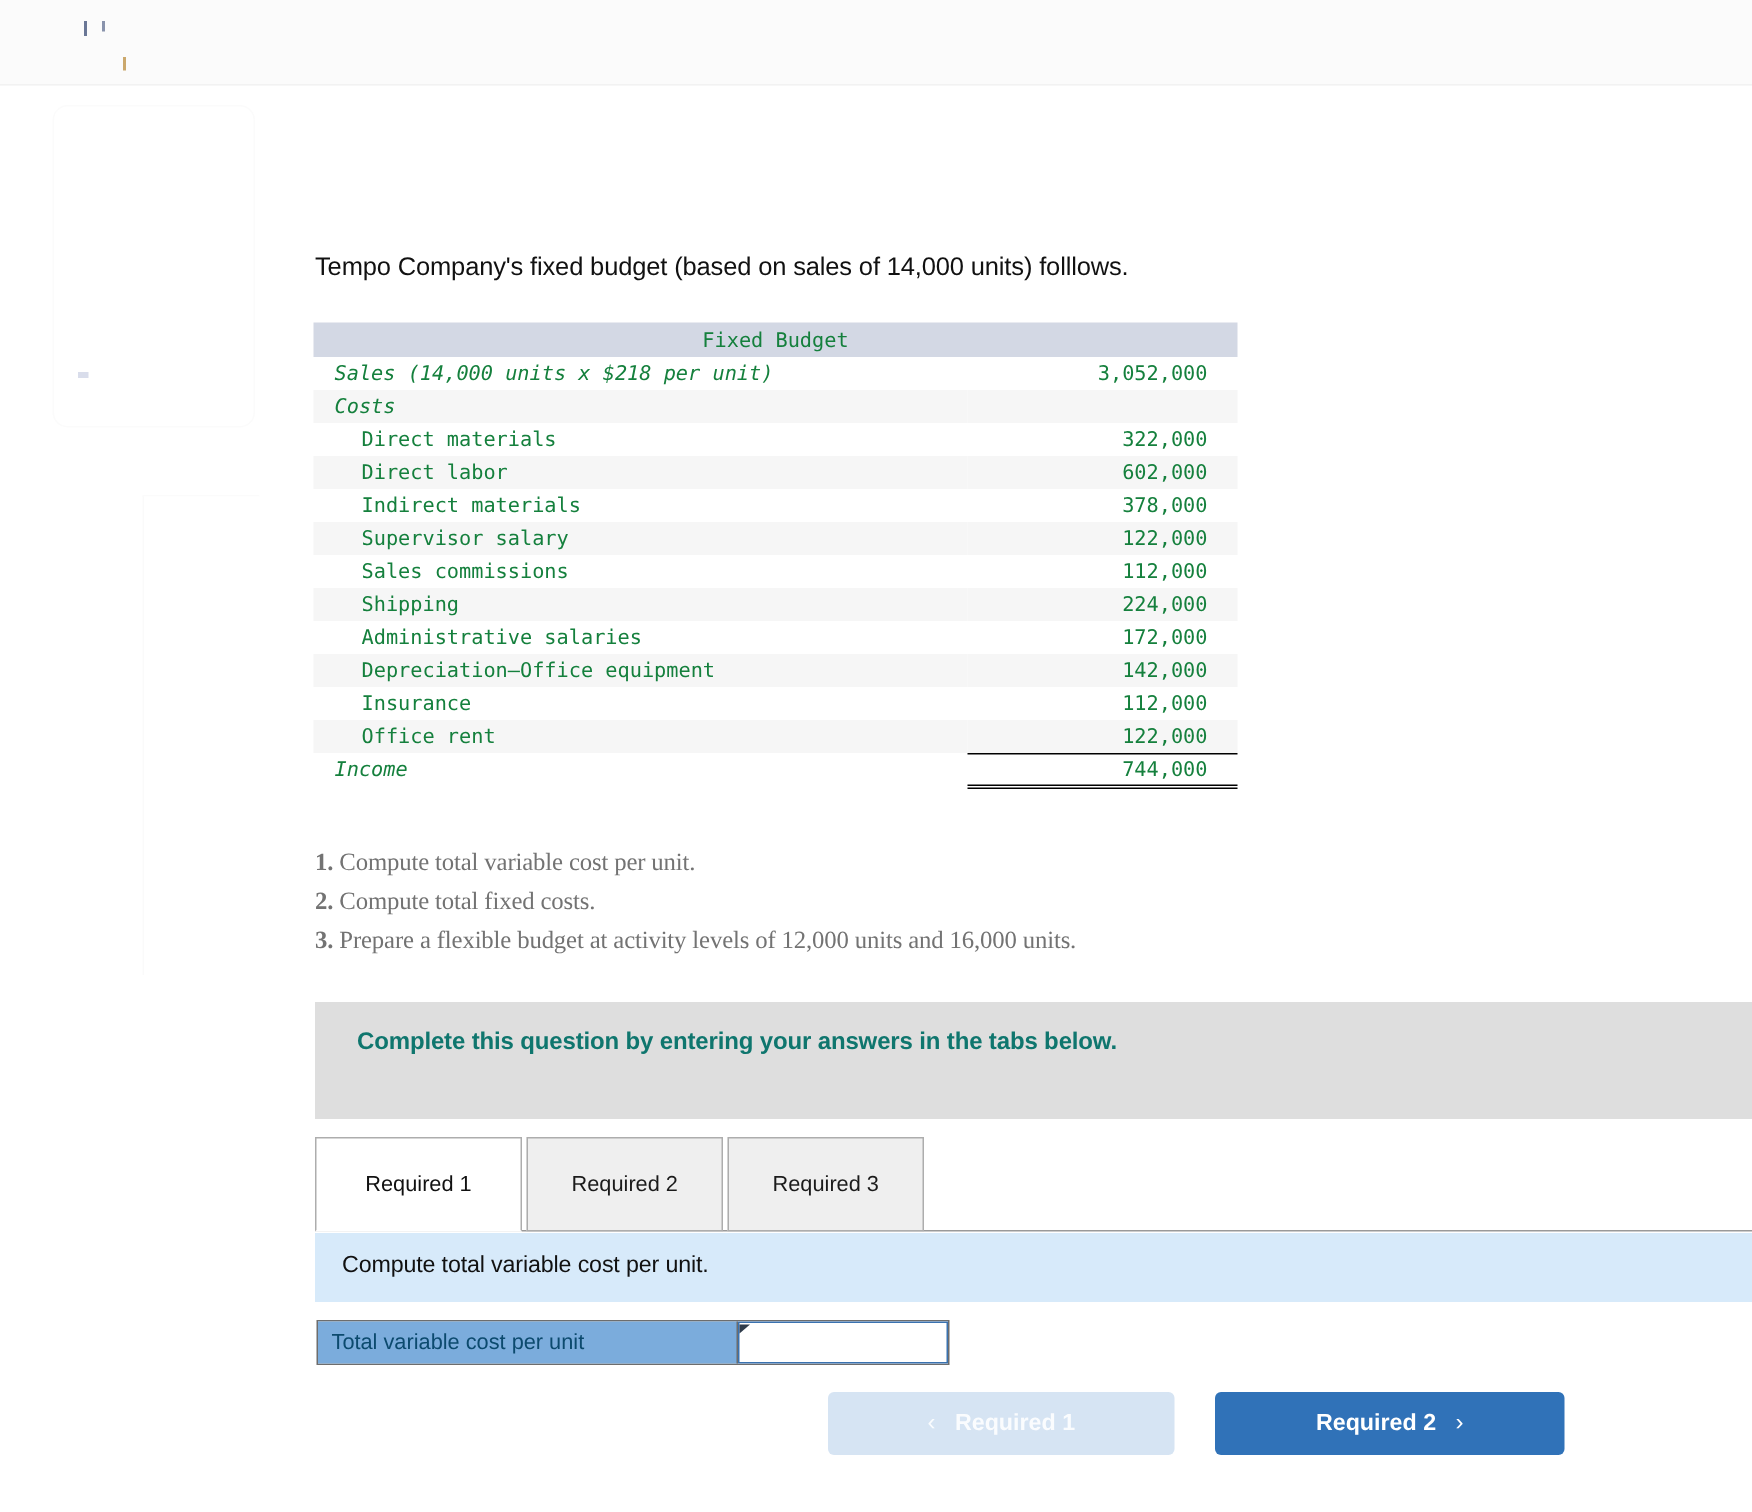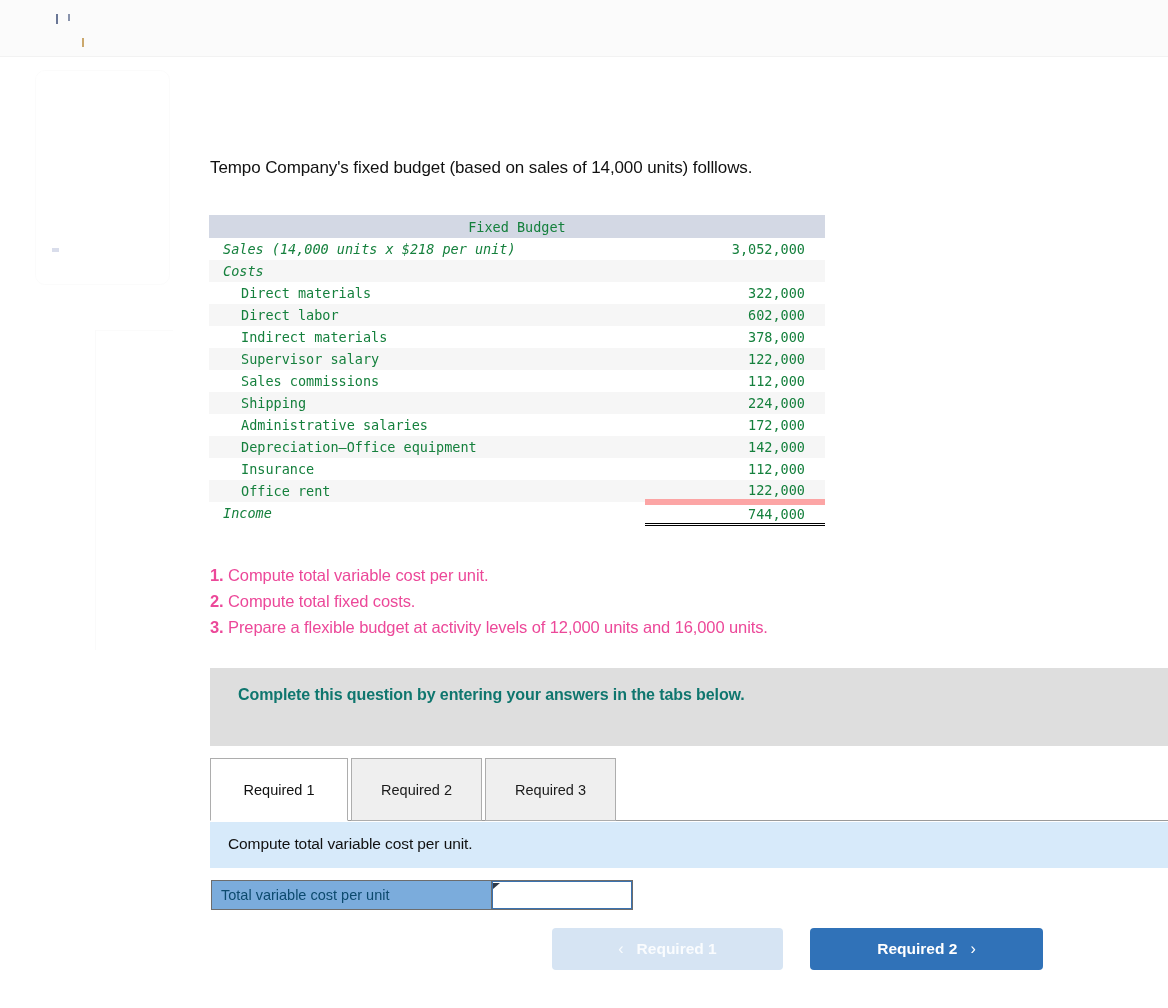--- a/index.html
+++ b/index.html
@@ -63,21 +63,21 @@
   
   .content {
     position: absolute;
     left: 0; top: 0;
     width: 1168px;
   }
 
   .intro {
     position: absolute;
     left: 210px;
-    top: 156px;
+    top: 166px;
     font-size: 17px;
     line-height: 24px;
     letter-spacing: -0.1px;
     color: #111;
     white-space: nowrap;
   }
 
   
   .budget-table {
     position: absolute;
@@ -108,33 +108,34 @@
 
   td.label { padding-left: 14px; text-align: left; white-space: nowrap; }
   td.label.ind-1 { padding-left: 14px; font-style: italic; }
   td.label.ind-2 { padding-left: 32px; }
   td.amount {
     text-align: right;
     padding-right: 20px;
     width: 180px;
     white-space: nowrap;
   }
-  tr.rule-above td.amount   { border-top: 6px solid #fca5a5; text-align: right; }
+  tr.rule-above td.amount   { border-top: 1px solid #fca5a5; text-align: right; }
   tr.subtotal-line td.amount { border-bottom: 1px solid #000; }
   tr.total-row td.amount    { border-bottom: 3px double #000; }
 
   
   .requirements {
     position: absolute;
     left: 210px;
     top: 562px;
     font-size: 16.5px;
     line-height: 26px;
-    color: #ec4899;
+    color: #737373;
     letter-spacing: -0.1px;
+    font-family: Liberation Serif, serif;
   }
   .requirements .req-line { white-space: nowrap; }
   .requirements .num { font-weight: bold; }
 
   
   .complete-banner {
     position: absolute;
     left: 210px;
     top: 668px;
     width: 958px;

